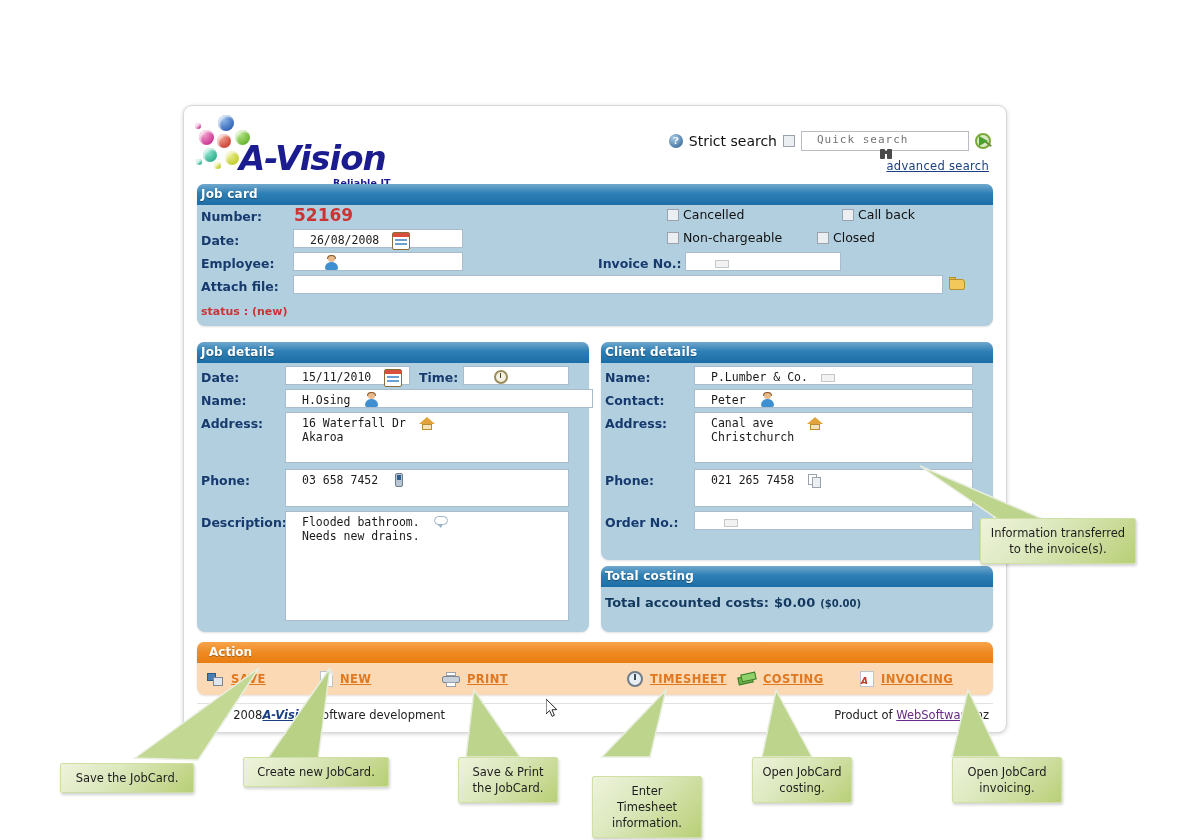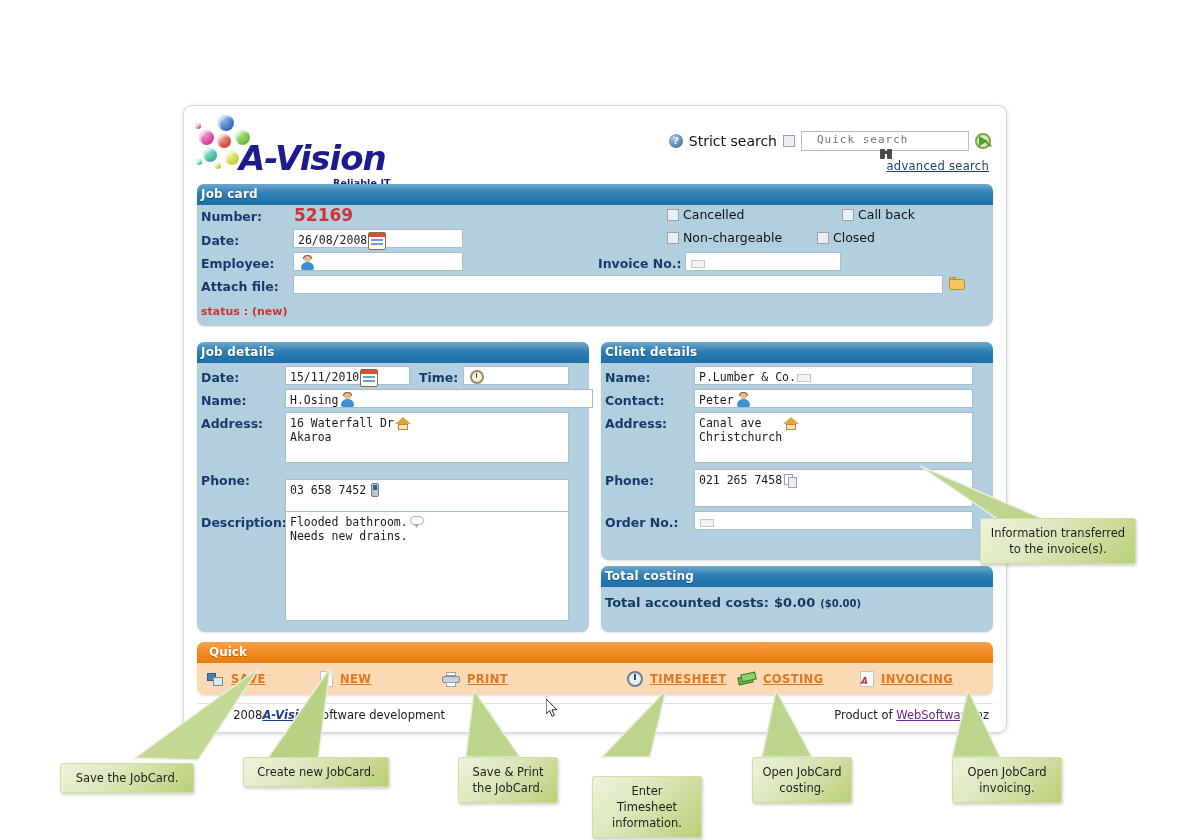--- a/index.html
+++ b/index.html
@@ -81,21 +81,21 @@
   }
   .panel-bd{padding:8px 10px 8px 10px;}
   .lbl{font-size:12.5px;font-weight:bold;color:#173a6d;}
   .val-red{font-size:17px;font-weight:bold;color:#cc3333;font-family:"DejaVu Sans","Liberation Sans",sans-serif;}
   .field{
     background:#ffffff;border:1px solid #a8bccb;box-sizing:border-box;
     display:flex;align-items:flex-start;position:relative;
   }
   .field .txt{
     font-family:"DejaVu Sans Mono","Liberation Mono",monospace;
-    font-size:11.5px;color:#1a1a1a;padding:3px 4px;white-space:pre;line-height:14px;
+    font-size:11.5px;color:#1a1a1a;padding:3px 16px;white-space:pre;line-height:14px;
   }
   .fico{position:absolute;right:3px;top:2px;width:16px;height:16px;}
 
   
   .ic-cal{background:#fff;border:1px solid #8a6d3b;border-radius:2px;position:relative;}
   .ic-cal:before{content:"";position:absolute;left:0;top:0;right:0;height:4px;background:#d94f3d;}
   .ic-cal:after{content:"";position:absolute;left:2px;top:6px;right:2px;bottom:2px;
     background:repeating-linear-gradient(to bottom,#6a9fd0 0 2px,#fff 2px 4px);}
   .ic-user{position:relative;}
   .ic-user .h{position:absolute;left:5px;top:1px;width:7px;height:6px;border-radius:50%;background:#e8b98a;}
@@ -327,21 +327,21 @@
       <div class="field" style="position:absolute;left:88px;top:49px;width:284px;height:51px;">
         <span class="txt">16 Waterfall Dr
 Akaroa</span>
         <span class="fico ic-home">
             <i class="rf"></i>
             <i class="bd"></i>
           </span>
       </div>
 
       <div class="lbl" style="position:absolute;left:4px;top:110px;">Phone:</div>
-      <div class="field" style="position:absolute;left:88px;top:116px;width:284px;height:38px;">
+      <div class="field" style="position:absolute;left:88px;top:106px;width:284px;height:38px;">
         <span class="txt">03 658 7452</span>
         <span class="fico ic-phone">
             <i class="bdy"></i>
             <i class="scr"></i>
           </span>
       </div>
 
       <div class="lbl" style="position:absolute;left:4px;top:152px;">Description:</div>
       <div class="field" style="position:absolute;left:88px;top:148px;width:284px;height:110px;">
         <span class="txt">Flooded bathroom.
@@ -410,21 +410,21 @@
     <div class="panel-bd" style="position:relative;height:45px;">
       <div style="position:absolute;left:4px;top:8px;display:flex;align-items:baseline;gap:5px;">
         <span style="font-size:13px;font-weight:bold;color:#14395f;">Total accounted costs:</span>
         <span style="font-size:13px;font-weight:bold;color:#14395f;">$0.00</span>
         <span style="font-size:10px;font-weight:bold;color:#14395f;">($0.00)</span>
       </div>
     </div>
   </div>
 
   <div class="action">
-    <div class="action-hd">Quick</div>
+    <div class="action-hd">Action</div>
     <div class="action-row">
       <div class="act" style="width:113px;">
         <span class="ic-save">
             <i class="a"></i>
             <i class="b"></i>
           </span>
         <span class="act-lbl">SAVE</span>
       </div>
       <div class="act" style="width:122px;">
         <span class="ic-new">

